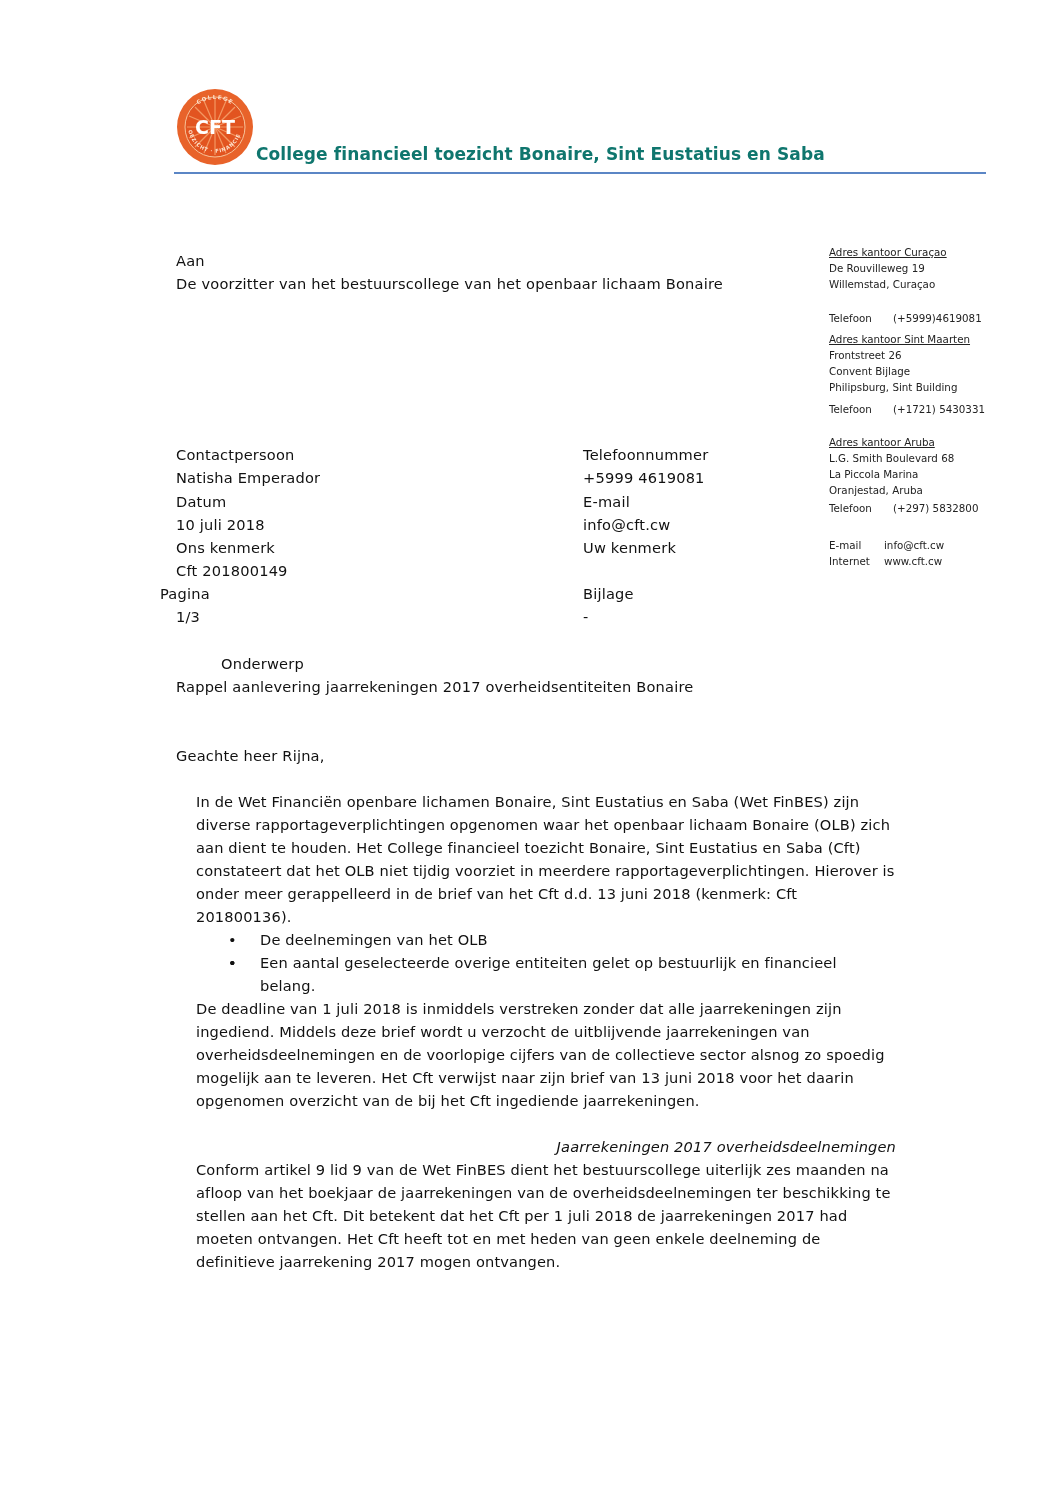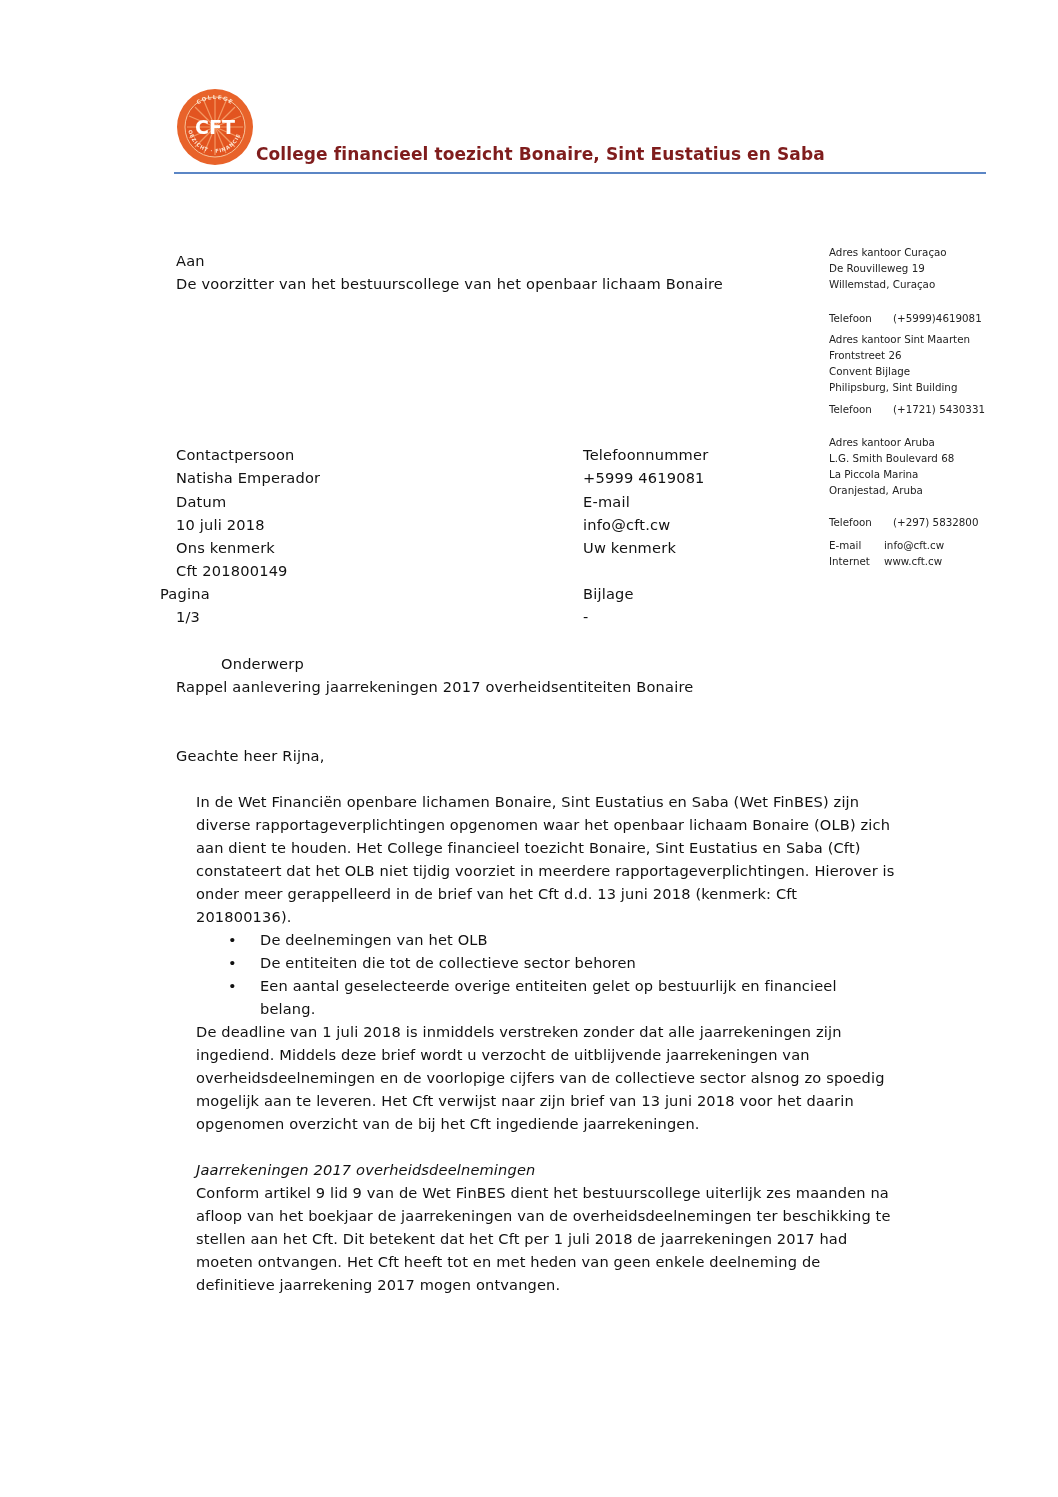--- a/index.html
+++ b/index.html
@@ -4,36 +4,36 @@
   <style>
     html, body { margin: 0; padding: 0; background: #ffffff; }
     body {
       width: 1058px; height: 1497px; position: relative; overflow: hidden;
       font-family: "DejaVu Sans", sans-serif; color: #111;
     }
     .logo { position: absolute; left: 175px; top: 87px; width: 80px; height: 80px; }
     .header-title {
       position: absolute; left: 256px; top: 144px;
       font-family: "DejaVu Sans", sans-serif; font-weight: bold; font-size: 17px;
-      letter-spacing: 0.1px; color: #7f1d1d;
+      letter-spacing: 0.1px; color: #0f766e;
     }
     .header-rule {
       position: absolute; left: 174px; top: 172px; width: 812px; height: 2px;
       background: #5b86c5;
     }
     .txt { position: absolute; font-size: 14.6px; line-height: 23px; white-space: nowrap; letter-spacing: 0.2px; }
     .side { position: absolute; left: 829px; font-size: 10.3px; line-height: 16px; white-space: nowrap; color: #222; }
-    .side .u { }
+    .side .u { text-decoration: underline; }
     .side .lbl { display: inline-block; width: 64px; }
     .body-block { position: absolute; left: 176px; width: 700px; font-size: 14.6px; line-height: 23px; letter-spacing: 0.15px; }
     .body-block p { margin: 0; }
     ul.bullets { list-style: none; margin: 0; padding: 0; }
     ul.bullets li { position: relative; padding-left: 64px; }
     ul.bullets li .bullet { position: absolute; left: 32px; top: 0; }
-    .italic { font-style: italic; }
+    .italic { font-style: italic; text-align: right; }
   </style>
 </head>
 <body>
 
 <div class="logo">
   <svg width="80" height="80" viewBox="0 0 80 80">
     <defs>
       <path id="ringTop" d="M 12 40 A 28 28 0 0 1 68 40"></path>
       <path id="ringBottom" d="M 14 46 A 27 27 0 0 0 66 46"></path>
     </defs>
@@ -83,21 +83,21 @@
   <div style="margin-top:6px;">
     <span class="lbl">Telefoon</span><span>(+1721) 5430331</span>
   </div>
 </div>
 
 <div class="side" style="top:434px;">
   <div class="u">Adres kantoor Aruba</div>
   <div>L.G. Smith Boulevard 68</div>
   <div>La Piccola Marina</div>
   <div>Oranjestad, Aruba</div>
-  <div style="margin-top:16px;">
+  <div style="margin-top:2px;">
     <span class="lbl">Telefoon</span><span>(+297) 5832800</span>
   </div>
 </div>
 
 <div class="side" style="top:537px;">
   <div>
     <span class="lbl" style="width:55px;">E-mail</span><span>info@cft.cw</span>
   </div>
   <div>
     <span class="lbl" style="width:55px;">Internet</span><span>www.cft.cw</span>
@@ -124,19 +124,19 @@
 
 <div class="txt" style="left:176px; top:652px;margin-left:45px;">Onderwerp</div>
 <div class="txt" style="left:176px; top:675px;">Rappel aanlevering jaarrekeningen 2017 overheidsentiteiten Bonaire</div>
 
 <div class="txt" style="left:176px; top:744px;">Geachte heer Rijna,</div>
 
 <div class="body-block" style="top:790px;margin-left:20px;">
   <p>In de Wet Financiën openbare lichamen Bonaire, Sint Eustatius en Saba (Wet FinBES) zijn diverse rapportageverplichtingen opgenomen waar het openbaar lichaam Bonaire (OLB) zich aan dient te houden. Het College financieel toezicht Bonaire, Sint Eustatius en Saba (Cft) constateert dat het OLB niet tijdig voorziet in meerdere rapportageverplichtingen. Hierover is onder meer gerappelleerd in de brief van het Cft d.d. 13 juni 2018 (kenmerk: Cft 201800136).</p>
   <ul class="bullets">
     <li><span class="bullet">•</span><span>De deelnemingen van het OLB</span></li>
-    <li><span class="bullet">•</span><span>De entiteiten die tot de collectieve sector behoren</span></li>
+    <li><span class="bullet">•</span></li>
     <li><span class="bullet">•</span><span>Een aantal geselecteerde overige entiteiten gelet op bestuurlijk en financieel belang.</span></li>
   </ul>
   <p>De deadline van 1 juli 2018 is inmiddels verstreken zonder dat alle jaarrekeningen zijn ingediend. Middels deze brief wordt u verzocht de uitblijvende jaarrekeningen van overheidsdeelnemingen en de voorlopige cijfers van de collectieve sector alsnog zo spoedig mogelijk aan te leveren. Het Cft verwijst naar zijn brief van 13 juni 2018 voor het daarin opgenomen overzicht van de bij het Cft ingediende jaarrekeningen.</p>
   <p style="margin-top:23px;" class="italic">Jaarrekeningen 2017 overheidsdeelnemingen</p>
   <p>Conform artikel 9 lid 9 van de Wet FinBES dient het bestuurscollege uiterlijk zes maanden na afloop van het boekjaar de jaarrekeningen van de overheidsdeelnemingen ter beschikking te stellen aan het Cft. Dit betekent dat het Cft per 1 juli 2018 de jaarrekeningen 2017 had moeten ontvangen. Het Cft heeft tot en met heden van geen enkele deelneming de definitieve jaarrekening 2017 mogen ontvangen.</p>
 </div>
 
 </body></html>

